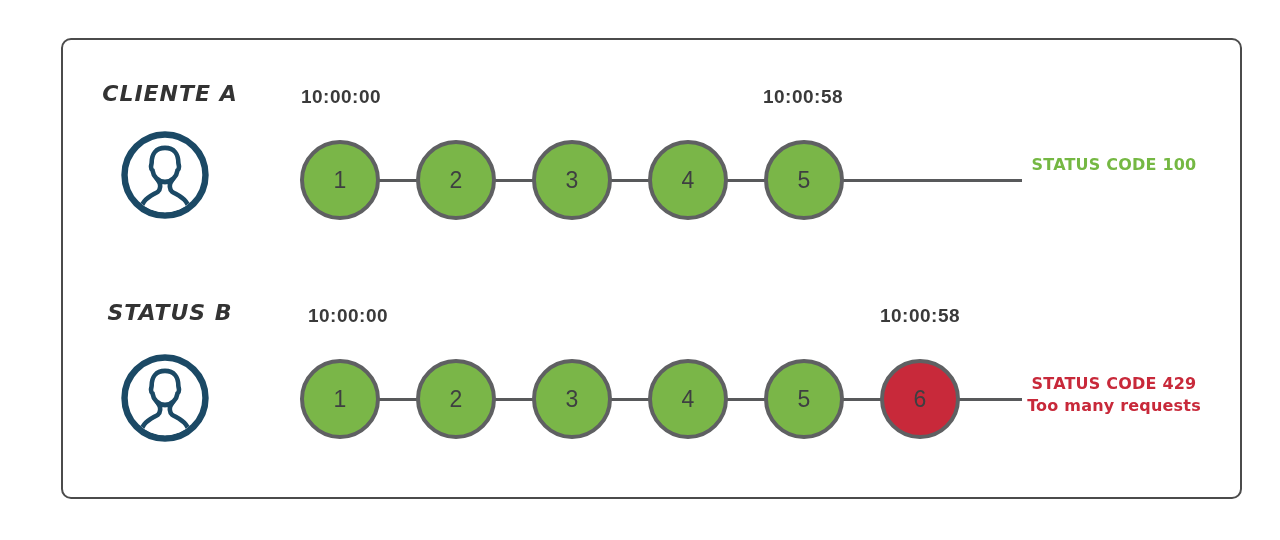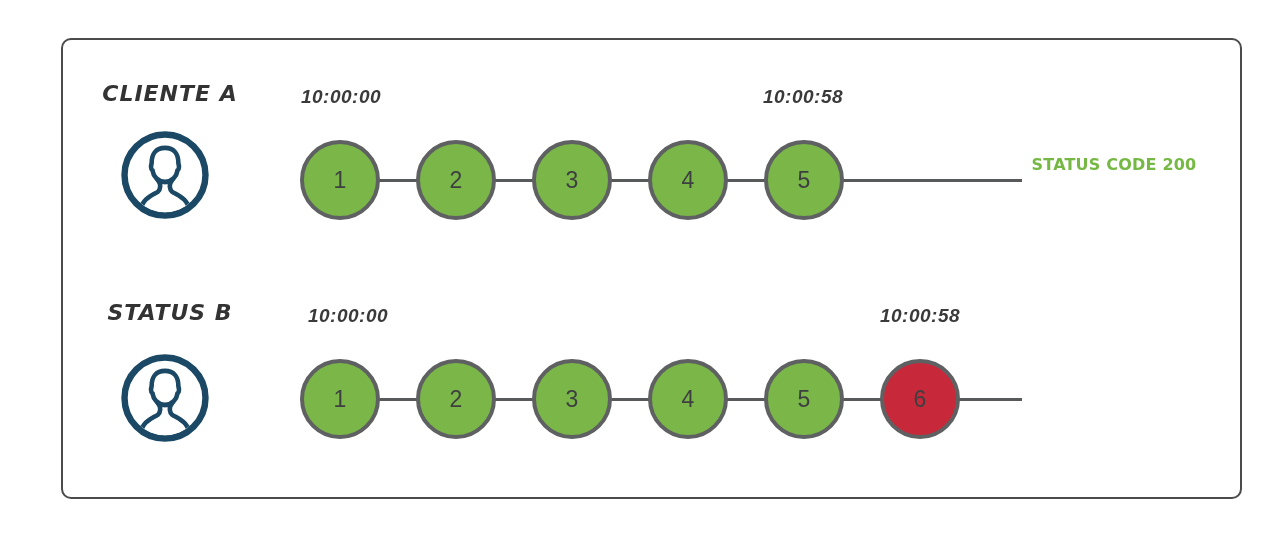--- a/index.html
+++ b/index.html
@@ -5,21 +5,21 @@
   html,body{margin:0;padding:0;background:#ffffff;}
   .canvas{position:relative;width:1280px;height:540px;background:#ffffff;overflow:hidden;
           font-family:"Liberation Sans",sans-serif;}
   .frame{position:absolute;left:61px;top:38px;width:1181px;height:461px;box-sizing:border-box;
          border:2px solid #4b4b4b;border-radius:10px;background:#ffffff;}
   .client-label{position:absolute;width:150px;text-align:center;
                 font-family:"DejaVu Sans",sans-serif;font-style:italic;font-weight:bold;
                 font-size:22px;letter-spacing:1px;color:#333333;white-space:nowrap;}
   .avatar{position:absolute;width:92px;height:92px;}
   .timestamp{position:absolute;width:150px;text-align:center;font-weight:bold;
-             font-size:19px;color:#3a3a3a;letter-spacing:0.5px;white-space:nowrap;font-style:italic;}
+             font-size:19px;color:#3a3a3a;letter-spacing:0.5px;white-space:nowrap;}
   .tl-line{position:absolute;height:3px;background:#58595b;}
   .node{position:absolute;width:72px;height:72px;border-radius:50%;
         border:4px solid #5f6062;display:flex;align-items:center;justify-content:center;
         font-size:23px;color:#3e3f41;font-family:"Liberation Sans",sans-serif;}
   .node.ok{background:#7ab648;}
   .node.limited{background:#c8293a;}
   .status{position:absolute;width:176px;text-align:center;font-family:"DejaVu Sans",sans-serif;
           font-weight:bold;font-size:16px;line-height:22px;letter-spacing:0.2px;white-space:nowrap;}
   .status.success{color:#75b843;}
   .status.error{color:#c8293a;}
@@ -69,21 +69,21 @@
     <span>3</span>
     </div>
   <div class="node ok" style="left:648px;top:140px">
     <span>4</span>
     </div>
   <div class="node ok" style="left:764px;top:140px">
     <span>5</span>
     </div>
 
   <div class="status success" style="left:1026px;top:154px">
-    <div>STATUS CODE 200</div>
+    <div>STATUS CODE 100</div>
   </div>
 
   <div class="client-label" style="left:95px;top:300px">STATUS B</div>
 
   <div class="avatar" style="left:119px;top:352px">
     <svg viewBox="0 0 100 100" width="92" height="92">
         <use href="#useravatar"></use>
       </svg>
   </div>
 
@@ -105,15 +105,17 @@
     <span>4</span>
     </div>
   <div class="node ok" style="left:764px;top:359px">
     <span>5</span>
     </div>
   <div class="node limited" style="left:880px;top:359px">
     <span>6</span>
     </div>
 
   <div class="status error" style="left:1026px;top:373px">
+    <div>STATUS CODE 429</div>
+    <div>Too many requests</div>
   </div>
 
 </div>
 
 </body></html>

